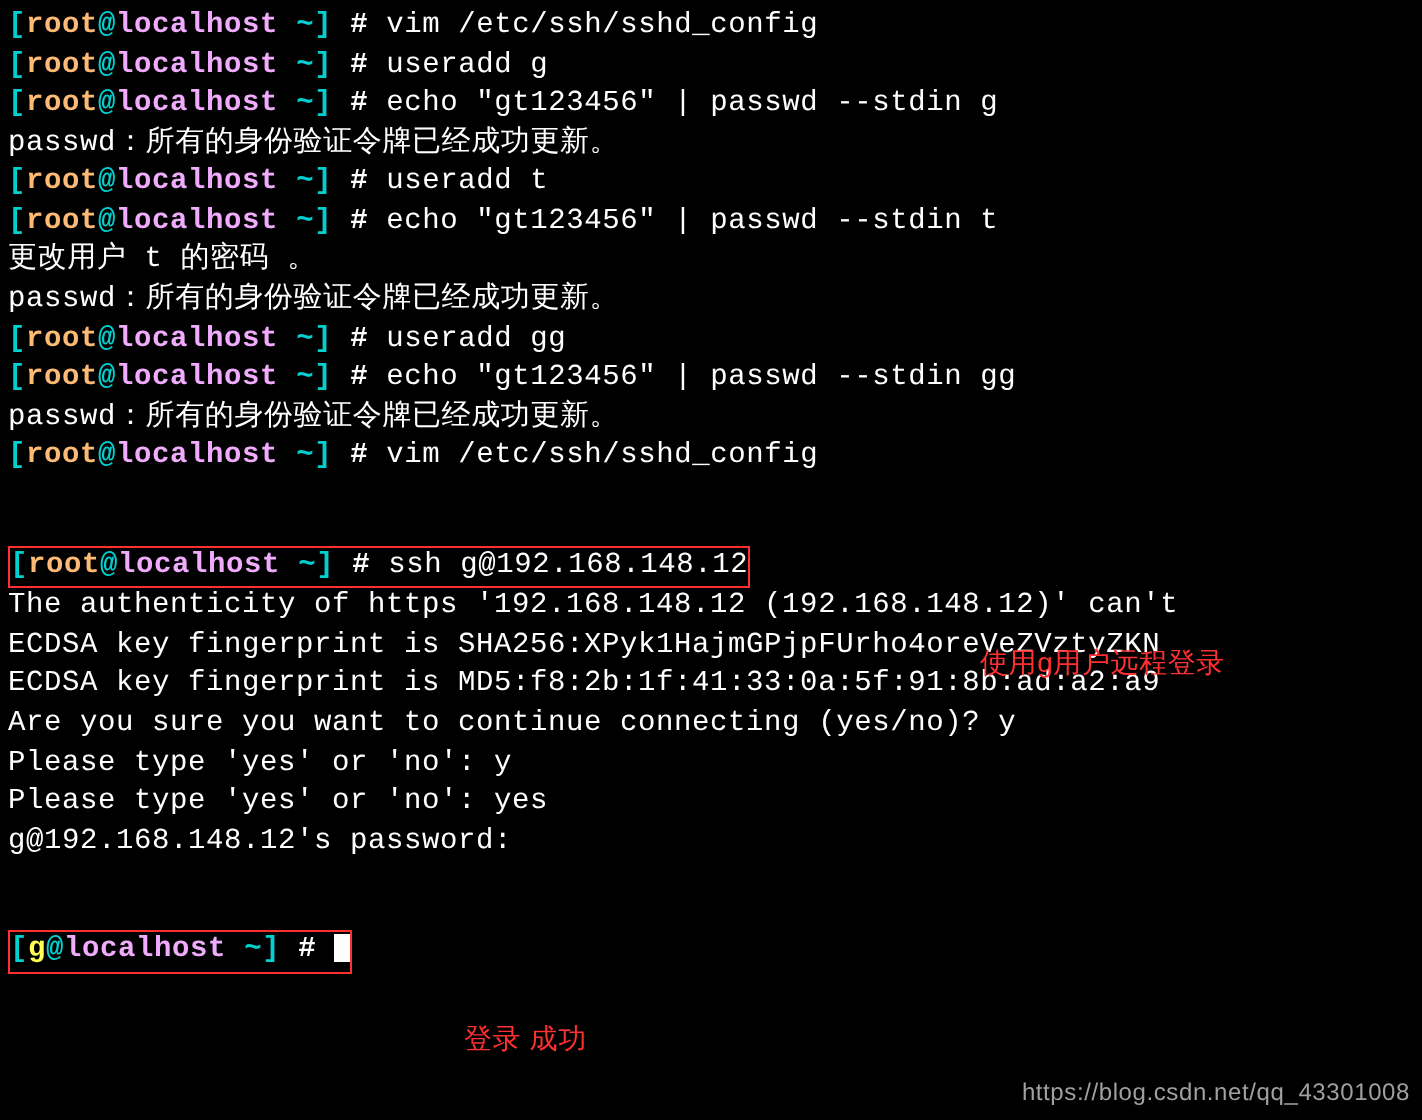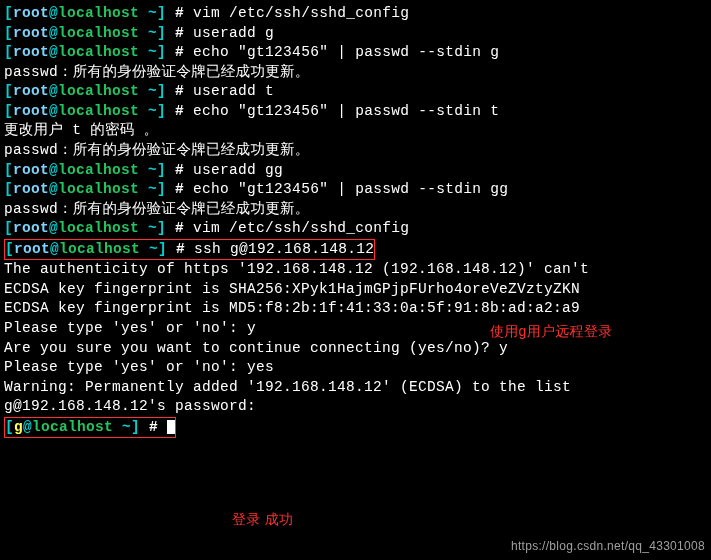--- a/index.html
+++ b/index.html
@@ -10,27 +10,27 @@
     font-size: 14.5px;
     line-height: 1.35;
     color: #fff;
     width: 711px;
     height: 560px;
     box-sizing: border-box;
     position: relative;
     letter-spacing: 0.3px;
   }
   .line { white-space: pre; }
-  .red { color: #7dd3fc; font-weight: bold; }
-  .green { color: #22c55e; font-weight: bold; }
+  .red { color: #fdba74; font-weight: bold; }
+  .green { color: #f0abfc; font-weight: bold; }
   .cyan { color: #00d0d0; font-weight: bold; }
   .yellow { color: #ffff55; font-weight: bold; }
   .white { color: #ffffff; }
   .bold { font-weight: bold; }
-  .box-red { border: 1px solid #ff3030; display: inline-block; }
+  .box-red { border: 1px solid #ff3030; display: inline-block; margin-top: 34px; }
   .ann { color: #ff3030; position: absolute; font-family: sans-serif; font-size: 14px; }
   .cursor { display:inline-block; width:8px; height:14px; background:#fff; vertical-align:middle;}
   .watermark { position:absolute; bottom:6px; right:6px; color:#bcbcbc; font-size:12px; font-family:sans-serif; opacity:0.85;}
 </style>
 </head>
 <body>
 
 <div id="term">
     <div class="line"><span class="cyan bold">[</span><span class="red bold">root</span><span class="cyan bold">@</span><span class="green bold">localhost</span><span class="cyan bold"> ~</span><span class="cyan bold">]</span><span class="white bold"> # </span><span class="white">vim /etc/ssh/sshd_config</span></div>
     <div class="line"><span class="cyan bold">[</span><span class="red bold">root</span><span class="cyan bold">@</span><span class="green bold">localhost</span><span class="cyan bold"> ~</span><span class="cyan bold">]</span><span class="white bold"> # </span><span class="white">useradd g</span></div>
@@ -41,23 +41,22 @@
     <div class="line"><span class="white">更改用户 t 的密码 。</span></div>
     <div class="line"><span class="white">passwd：所有的身份验证令牌已经成功更新。</span></div>
     <div class="line"><span class="cyan bold">[</span><span class="red bold">root</span><span class="cyan bold">@</span><span class="green bold">localhost</span><span class="cyan bold"> ~</span><span class="cyan bold">]</span><span class="white bold"> # </span><span class="white">useradd gg</span></div>
     <div class="line"><span class="cyan bold">[</span><span class="red bold">root</span><span class="cyan bold">@</span><span class="green bold">localhost</span><span class="cyan bold"> ~</span><span class="cyan bold">]</span><span class="white bold"> # </span><span class="white">echo "gt123456" | passwd --stdin gg</span></div>
     <div class="line"><span class="white">passwd：所有的身份验证令牌已经成功更新。</span></div>
     <div class="line"><span class="cyan bold">[</span><span class="red bold">root</span><span class="cyan bold">@</span><span class="green bold">localhost</span><span class="cyan bold"> ~</span><span class="cyan bold">]</span><span class="white bold"> # </span><span class="white">vim /etc/ssh/sshd_config</span></div>
     <div class="line"><span class="box-red"><span class="cyan bold">[</span><span class="red bold">root</span><span class="cyan bold">@</span><span class="green bold">localhost</span><span class="cyan bold"> ~</span><span class="cyan bold">]</span><span class="white bold"> # </span><span class="white">ssh g@192.168.148.12</span></span></div>
     <div class="line"><span class="white">The authenticity of https '192.168.148.12 (192.168.148.12)' can't</span></div>
     <div class="line"><span class="white">ECDSA key fingerprint is SHA256:XPyk1HajmGPjpFUrho4oreVeZVztyZKN</span></div>
     <div class="line"><span class="white">ECDSA key fingerprint is MD5:f8:2b:1f:41:33:0a:5f:91:8b:ad:a2:a9</span></div>
+    <div class="line"><span class="white">Are you sure you want to continue connecting (yes/no)? y</span></div>
     <div class="line"><span class="white">Please type 'yes' or 'no': y</span></div>
-    <div class="line"><span class="white">Are you sure you want to continue connecting (yes/no)? y</span></div>
     <div class="line"><span class="white">Please type 'yes' or 'no': yes</span></div>
-    <div class="line"><span class="white">Warning: Permanently added '192.168.148.12' (ECDSA) to the list</span></div>
     <div class="line"><span class="white">g@192.168.148.12's password:</span></div>
     <div class="line"><span class="box-red"><span class="cyan bold">[</span><span class="yellow bold">g</span><span class="cyan bold">@</span><span class="green bold">localhost</span><span class="cyan bold"> ~</span><span class="cyan bold">]</span><span class="white bold"> # </span><span class="cursor"></span></span></div>
   </div>
 
 <span class="ann" style="top:322px; left:490px;text-align:center;">使用g用户远程登录</span>
 <span class="ann" style="top:510px; left:232px;">登录 成功</span>
 <span class="watermark">https://blog.csdn.net/qq_43301008</span>
 
 </body></html>

